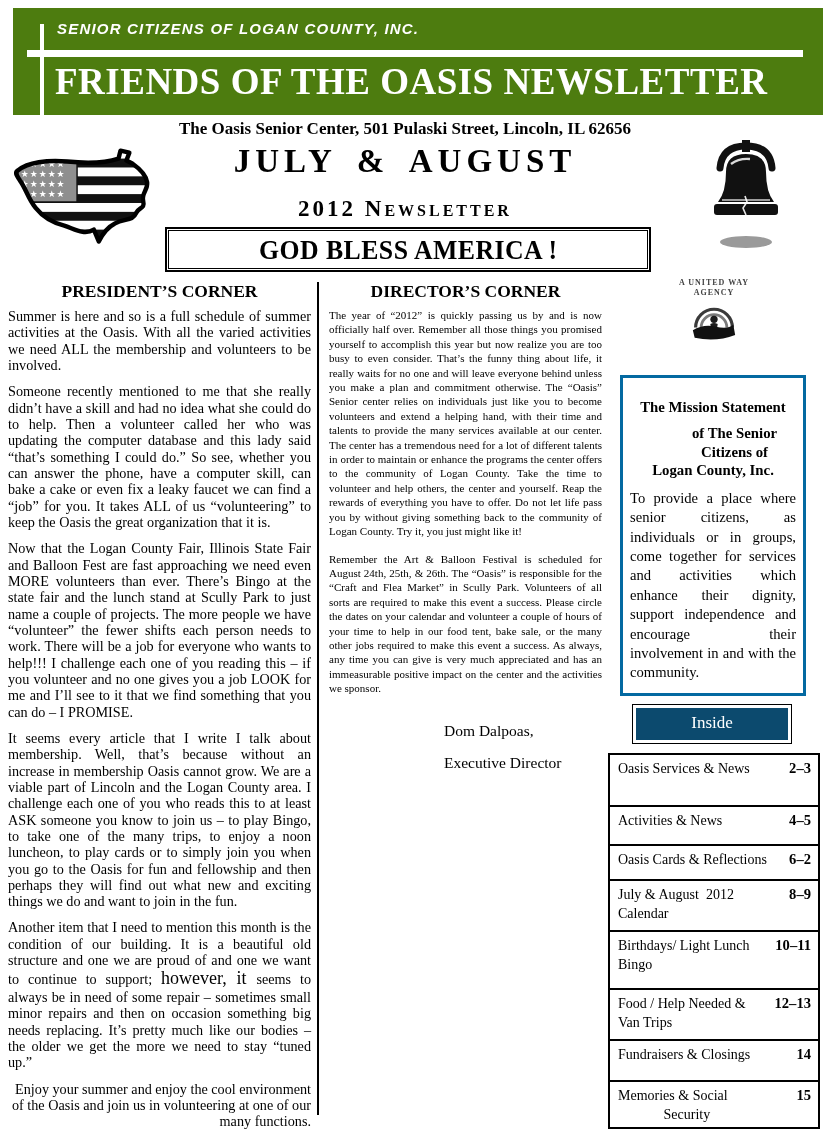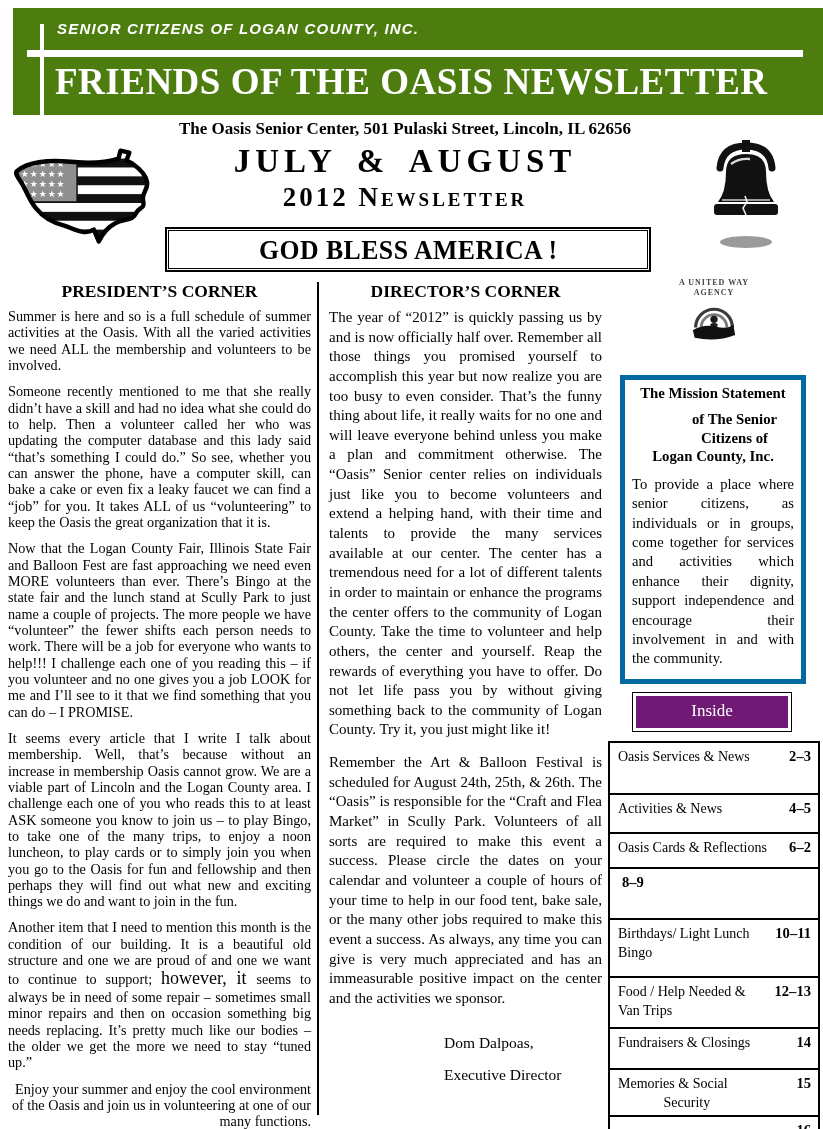--- a/index.html
+++ b/index.html
@@ -14,21 +14,21 @@
               font-size: 15px; letter-spacing: 1.2px; }
   .masthead-hline { position: absolute; left: 14px; top: 42px; width: 776px; height: 7px; background: #fff; }
   .news-title { position: absolute; left: 42px; top: 52px; width: 760px; color: #fff;
                 font-weight: bold; font-size: 37px; letter-spacing: 0.5px; white-space: nowrap; }
 
   
   .address { position: absolute; left: 0; top: 119px; width: 810px; text-align: center;
              font-weight: bold; font-size: 17px; }
   .issue-block { position: absolute; left: 170px; top: 143px; width: 470px; text-align: center; }
   .issue-line1 { font-weight: bold; font-size: 33px; letter-spacing: 5px; word-spacing: 8px; }
-  .issue-line2 { font-weight: bold; font-size: 27px; letter-spacing: 3px; font-variant: small-caps; margin-top: 2px; }
+  .issue-line2 { font-weight: bold; font-size: 23px; letter-spacing: 3px; font-variant: small-caps; margin-top: 16px; }
 
   .flag { position: absolute; left: 8px; top: 143px; width: 148px; height: 118px; }
   .bell { position: absolute; left: 700px; top: 138px; width: 92px; height: 118px; }
 
   
   .banner-box { position: absolute; left: 165px; top: 227px; width: 486px; height: 45px;
                 border: 2px solid #000; box-shadow: 0 0 0 1px #fff inset, 0 0 0 2px #000 inset;
                 display: flex; align-items: center; justify-content: center; }
   .banner-text { font-weight: bold; font-size: 28px; letter-spacing: 0.5px; transform: scaleX(0.92); white-space: nowrap; }
 
@@ -37,36 +37,36 @@
   .col-divider { position: absolute; left: 317px; top: 282px; width: 2px; height: 833px; background: #000; }
   .col-mid { position: absolute; left: 329px; top: 281px; width: 273px; }
   .col-right { position: absolute; left: 608px; top: 278px; width: 212px; }
 
   .section-title { text-align: center; font-weight: bold; font-size: 17.5px; margin-bottom: 6px; }
 
   .col-left p { font-size: 14.2px; line-height: 1.15; text-align: justify; margin-bottom: 10px; }
   .col-left p.ragged { text-align: right; }
   .big-inline { font-size: 18px; }
 
-  .col-mid p { font-size: 15px; line-height: 1.31; text-align: justify; margin-bottom: 13px; }
+  .col-mid p { font-size: 11px; line-height: 1.31; text-align: justify; margin-bottom: 13px; }
   .dc-signature { margin-top: 26px; margin-left: 115px; font-size: 15.5px; }
   .dc-signature .role { margin-top: 14px; }
 
   
   .uw-block { width: 100%; text-align: center; }
   .uw-label { font-size: 8px; letter-spacing: 1px; color: #444; line-height: 1.3; font-weight: bold; }
   .uw-logo { width: 58px; height: 46px; margin-top: 1px; }
 
-  .mission-box { margin-top: 25px; margin-left: 12px; width: 186px; border: 5px solid #0369a1; padding: 4px 7px 10px; }
+  .mission-box { margin-top: 25px; margin-left: 12px; width: 186px; border: 3px solid #0369a1; padding: 20px 7px 10px; }
   .mission-title { text-align: center; font-weight: bold; font-size: 14.8px; line-height: 1.25; }
   .mission-title .mt2 { margin-top: 8px; margin-left: 43px; }
   .mission-body { margin-top: 9px; font-size: 14.6px; line-height: 1.33; text-align: justify; }
 
   .inside-box { margin-top: 8px; margin-left: 24px; width: 160px; border: 1px solid #000; padding: 3px; }
-  .inside-inner { background: #701a75; color: #fff; text-align: center; font-size: 17px; padding: 5px 0 7px; }
+  .inside-inner { background: #0c4a6e; color: #fff; text-align: center; font-size: 17px; padding: 5px 0 7px; }
 
   .toc { margin-top: 9px; width: 212px; border: 2px solid #000; }
   .toc-row { display: flex; justify-content: space-between; align-items: flex-start;
              padding: 5px 7px 2px 8px; border-bottom: 2px solid #000; }
   .toc-row:last-child { border-bottom: none; }
   .toc-label { font-size: 14px; line-height: 1.35; white-space: pre-line; }
   .toc-page { font-weight: bold; font-size: 14.6px; white-space: nowrap; padding-left: 4px; }
   .toc-row:nth-child(1) { min-height: 52px; }
   .toc-row:nth-child(2) { min-height: 39px; }
   .toc-row:nth-child(3) { min-height: 35px; }
@@ -196,20 +196,22 @@
       </div>
       <div class="toc-row">
         <span class="toc-label">Activities &amp; News</span>
         <span class="toc-page">4–5</span>
       </div>
       <div class="toc-row">
         <span class="toc-label">Oasis Cards &amp; Reflections</span>
         <span class="toc-page">6–2</span>
       </div>
       <div class="toc-row">
+        <span class="toc-label">July &amp; August&nbsp; 2012
+Calendar</span>
         <span class="toc-page">8–9</span>
       </div>
       <div class="toc-row">
         <span class="toc-label">Birthdays/ Light Lunch
 Bingo</span>
         <span class="toc-page">10–11</span>
       </div>
       <div class="toc-row">
         <span class="toc-label">Food / Help Needed &amp;
 Van Trips</span>

